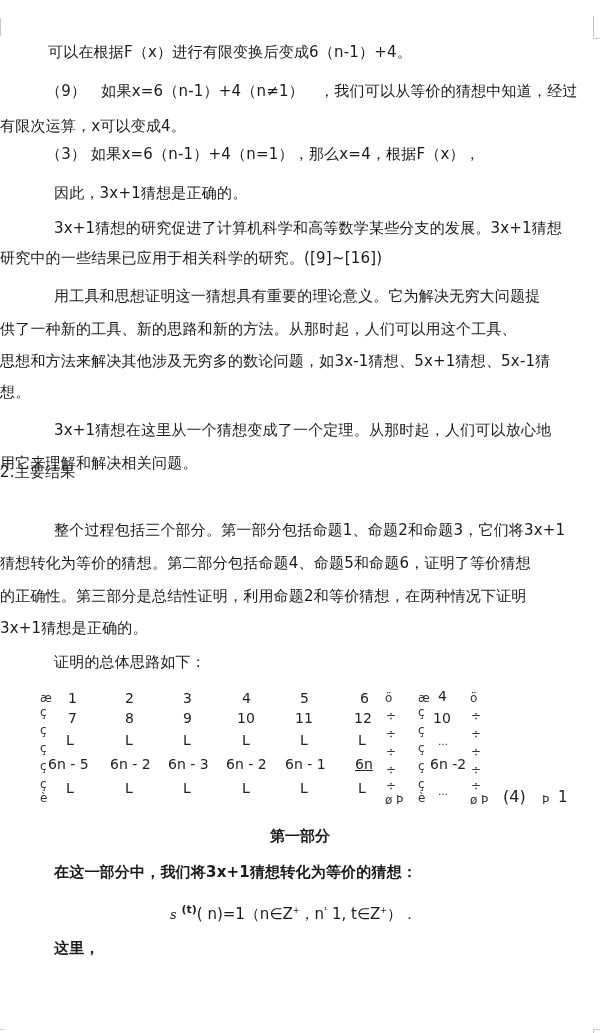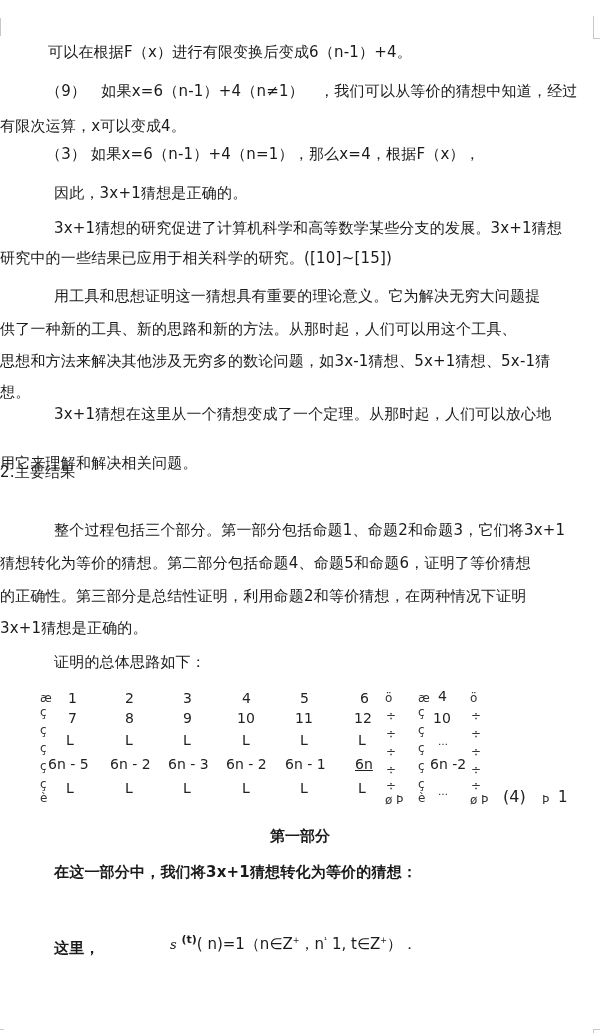--- a/index.html
+++ b/index.html
@@ -73,49 +73,48 @@
     font-weight: bold;
     font-size: 15px;
     line-height: 20px;
   }
   .bold { font-weight: bold; }
   .formula {
     position: absolute;
     left: 170px;
     top: 898px;
     font-size: 15px;
-    line-height: 16px;
-    white-space: nowrap;
-    margin-top: 34px;
+    line-height: 24px;
+    white-space: nowrap;
   }
   .formula .sfunc { font-style: italic; font-family: "DejaVu Serif", serif; font-size: 13px; }
   .formula sup { font-size: 11px; font-weight: bold; }
   .formula .tiny { font-size: 8px; vertical-align: super; }
 </style>
 </head>
 <body>
 
 <div class="corner-mark corner-tl"></div>
 <div class="corner-mark corner-tr"></div>
 <div class="corner-mark corner-bl"></div>
 <div class="corner-mark corner-br"></div>
 
 <div>
   <div class="line" style="top:42px;padding-left:48px;">可以在根据F（x）进行有限变换后变成6（n-1）+4。</div>
   <div class="line indent2" style="top:81px;">（9）　如果x=6（n-1）+4（n≠1）　，我们可以从等价的猜想中知道，经过</div>
   <div class="line" style="top:116px;">有限次运算，x可以变成4。</div>
   <div class="line indent2" style="top:144px;">（3）  如果x=6（n-1）+4（n=1），那么x=4，根据F（x），</div>
   <div class="line indent" style="top:183px;">因此，3x+1猜想是正确的。</div>
   <div class="line indent" style="top:218px;">3x+1猜想的研究促进了计算机科学和高等数学某些分支的发展。3x+1猜想</div>
-  <div class="line" style="top:248px;">研究中的一些结果已应用于相关科学的研究。([10]~[15])</div>
+  <div class="line" style="top:248px;">研究中的一些结果已应用于相关科学的研究。([9]~[16])</div>
   <div class="line indent" style="top:286px;">用工具和思想证明这一猜想具有重要的理论意义。它为解决无穷大问题提</div>
   <div class="line" style="top:319px;">供了一种新的工具、新的思路和新的方法。从那时起，人们可以用这个工具、</div>
   <div class="line" style="top:351px;">思想和方法来解决其他涉及无穷多的数论问题，如3x-1猜想、5x+1猜想、5x-1猜</div>
   <div class="line" style="top:382px;">想。</div>
-  <div class="line indent" style="top:404px;">3x+1猜想在这里从一个猜想变成了一个定理。从那时起，人们可以放心地</div>
+  <div class="line indent" style="top:420px;">3x+1猜想在这里从一个猜想变成了一个定理。从那时起，人们可以放心地</div>
   <div class="line" style="top:453px;">用它来理解和解决相关问题。</div>
   <div class="line" style="top:462px;text-align:right;">2.主要结果</div>
   <div class="line indent" style="top:520px;">整个过程包括三个部分。第一部分包括命题1、命题2和命题3，它们将3x+1</div>
   <div class="line" style="top:553px;">猜想转化为等价的猜想。第二部分包括命题4、命题5和命题6，证明了等价猜想</div>
   <div class="line" style="top:586px;">的正确性。第三部分是总结性证明，利用命题2和等价猜想，在两种情况下证明</div>
   <div class="line" style="top:618px;">3x+1猜想是正确的。</div>
   <div class="line indent" style="top:652px;">证明的总体思路如下：</div>
 </div>
 
 <div class="matrix">

